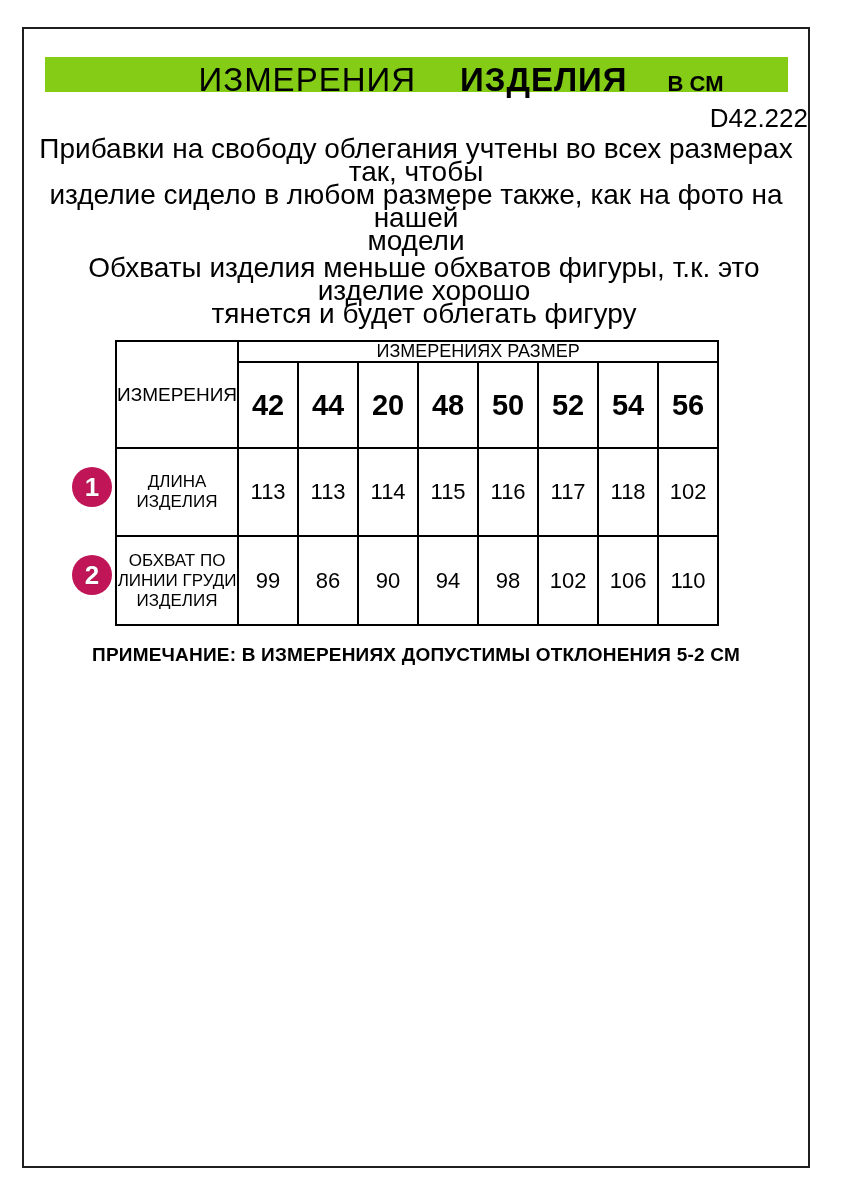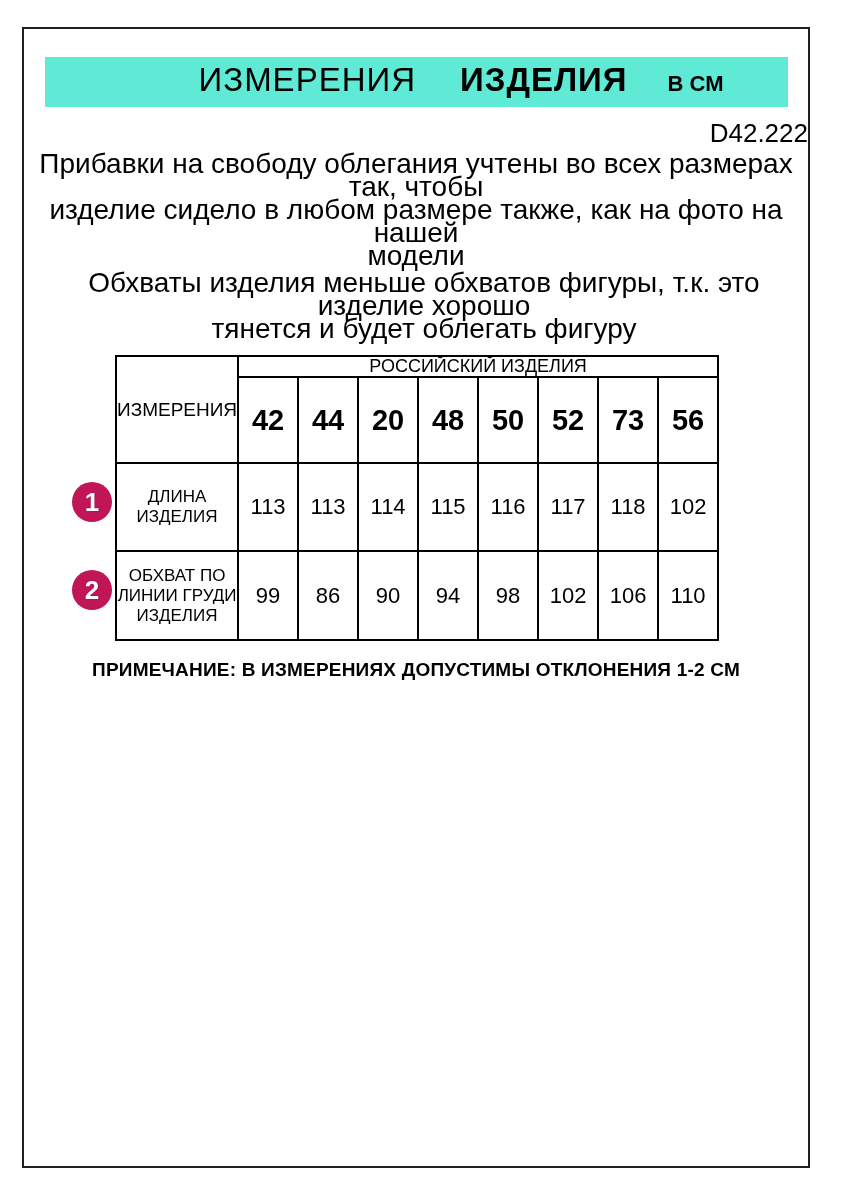--- a/index.html
+++ b/index.html
@@ -8,22 +8,22 @@
     background:#ffffff; color:#000;
     font-family:"Liberation Sans", sans-serif;
     -webkit-font-smoothing:antialiased;
   }
   .page-border {
     position:absolute; left:22px; top:27px;
     width:784px; height:1137px;
     border:2px solid #1f1f1f; background:#fff;
   }
   .title-bar {
-    margin:28px auto 0; width:743px; height:50px;
-    background:#5eead4; text-align:center;
+    margin:28px auto 0; width:743px; height:35px;
+    background:#84cc16; text-align:center;
     line-height:46px; padding-left:90px; box-sizing:border-box;
     white-space:nowrap;
   }
   .t-reg  { font-size:33px; letter-spacing:1px; }
   .t-bold { font-size:33px; font-weight:bold; margin-left:44px; letter-spacing:1px; }
   .t-units{ font-size:22px; margin-left:40px; font-weight:bold; }
   .code { text-align:right; font-size:26px; margin-top:11px; line-height:30px; }
   .para {
     text-align:center; font-size:28px; line-height:23px;
     white-space:pre-line; margin:4px 0 0;
@@ -84,30 +84,30 @@
           <col style="width:60px">
           <col style="width:60px">
         <col style="width:60px">
           <col style="width:60px">
           <col style="width:60px">
           <col style="width:60px">
       </colgroup>
       <tbody>
         <tr>
           <td rowspan="2" class="c-head">ИЗМЕРЕНИЯ</td>
-          <td colspan="8" class="g-head">РОССИЙСКИЙ ИЗДЕЛИЯ</td>
+          <td colspan="8" class="g-head">ИЗМЕРЕНИЯХ РАЗМЕР</td>
         </tr>
         <tr class="size-row">
           <td class="size">42</td>
           <td class="size">44</td>
           <td class="size">20</td>
           <td class="size">48</td>
           <td class="size">50</td>
           <td class="size">52</td>
-          <td class="size">73</td>
+          <td class="size">54</td>
           <td class="size">56</td>
         </tr>
         <tr class="row-1">
           <td class="r-label">ДЛИНА
 ИЗДЕЛИЯ</td>
           <td class="val">113</td>
           <td class="val">113</td>
           <td class="val">114</td>
           <td class="val">115</td>
           <td class="val">116</td>
@@ -125,15 +125,15 @@
           <td class="val">94</td>
           <td class="val">98</td>
           <td class="val">102</td>
           <td class="val">106</td>
           <td class="val">110</td>
         </tr>
       </tbody>
     </table>
   </div>
 
-  <div class="footnote">ПРИМЕЧАНИЕ: В ИЗМЕРЕНИЯХ ДОПУСТИМЫ ОТКЛОНЕНИЯ 1-2 СМ</div>
+  <div class="footnote">ПРИМЕЧАНИЕ: В ИЗМЕРЕНИЯХ ДОПУСТИМЫ ОТКЛОНЕНИЯ 5-2 СМ</div>
 
 </div>
 
 </body></html>

